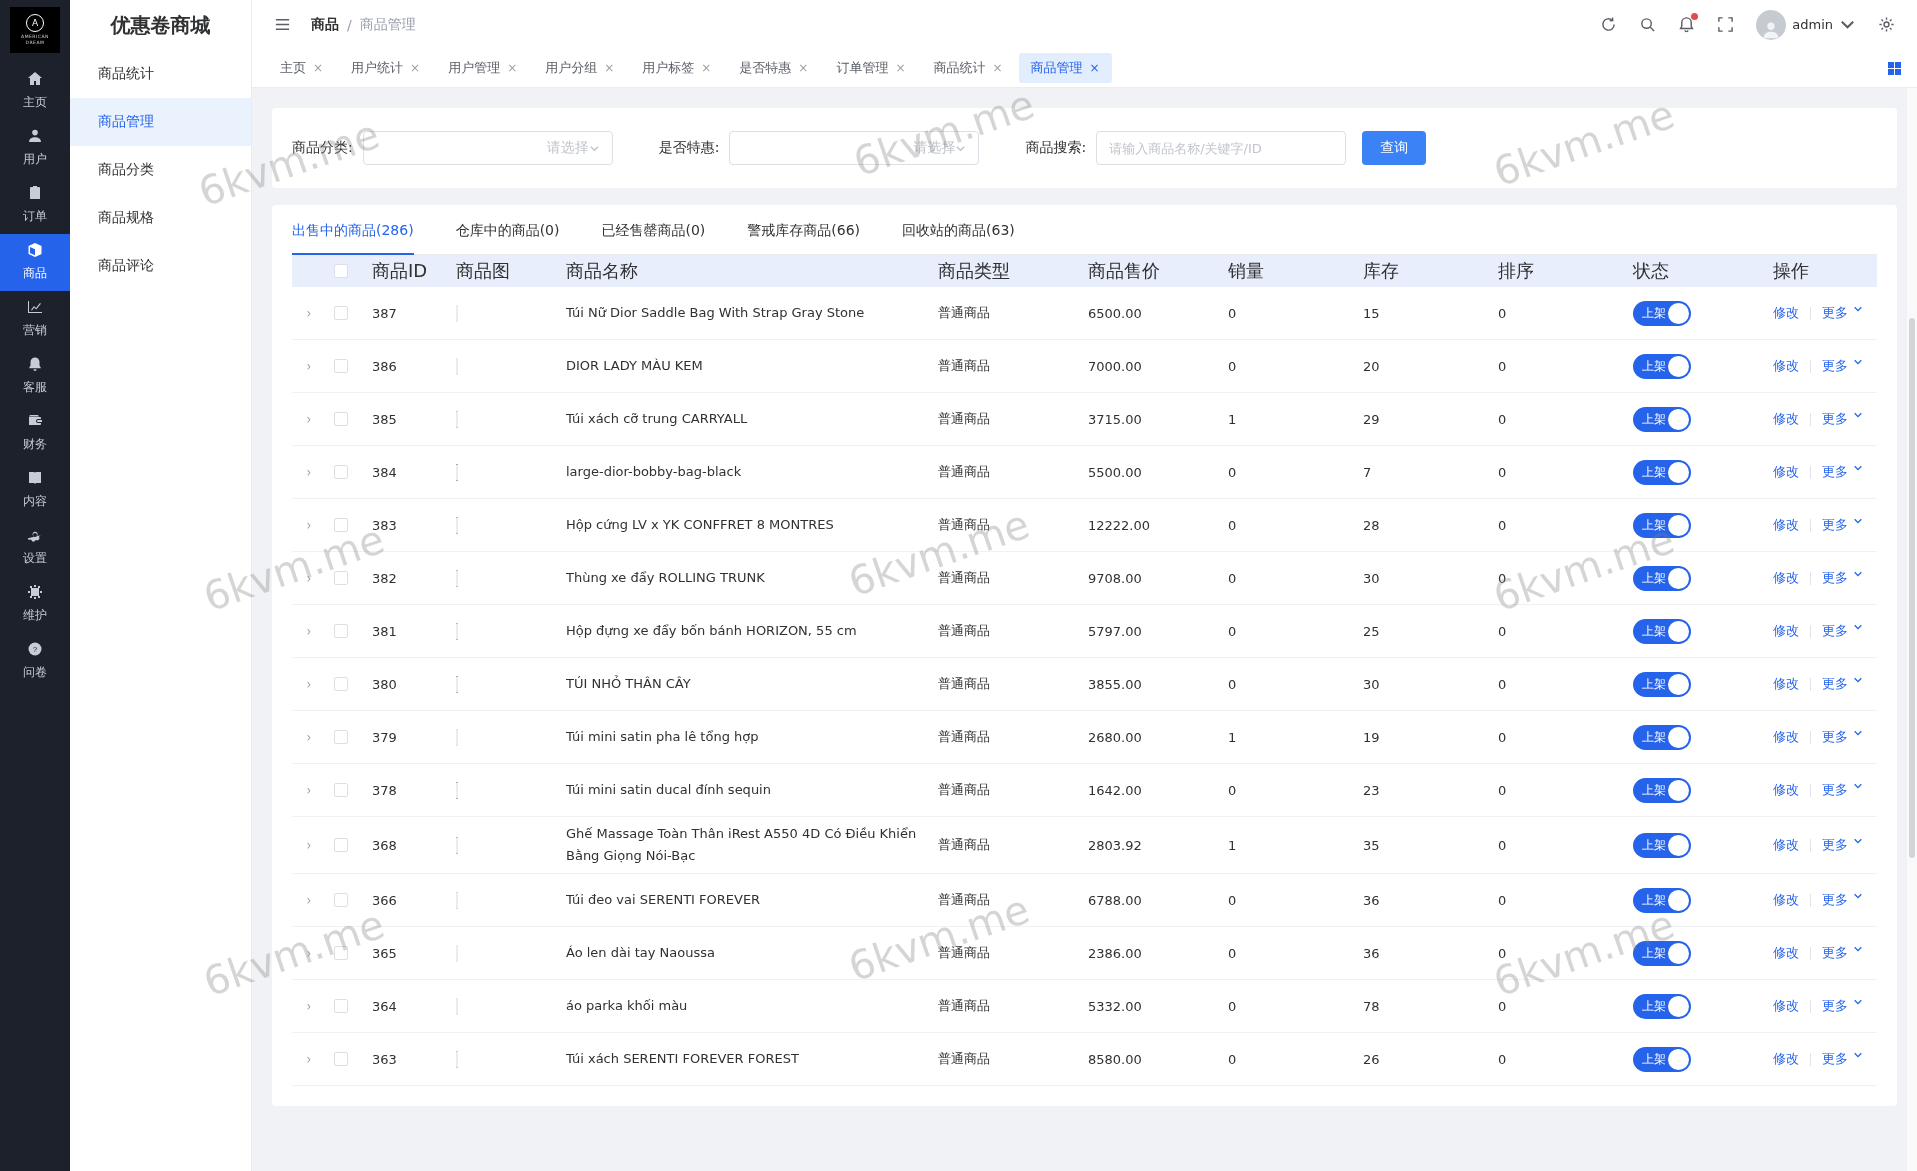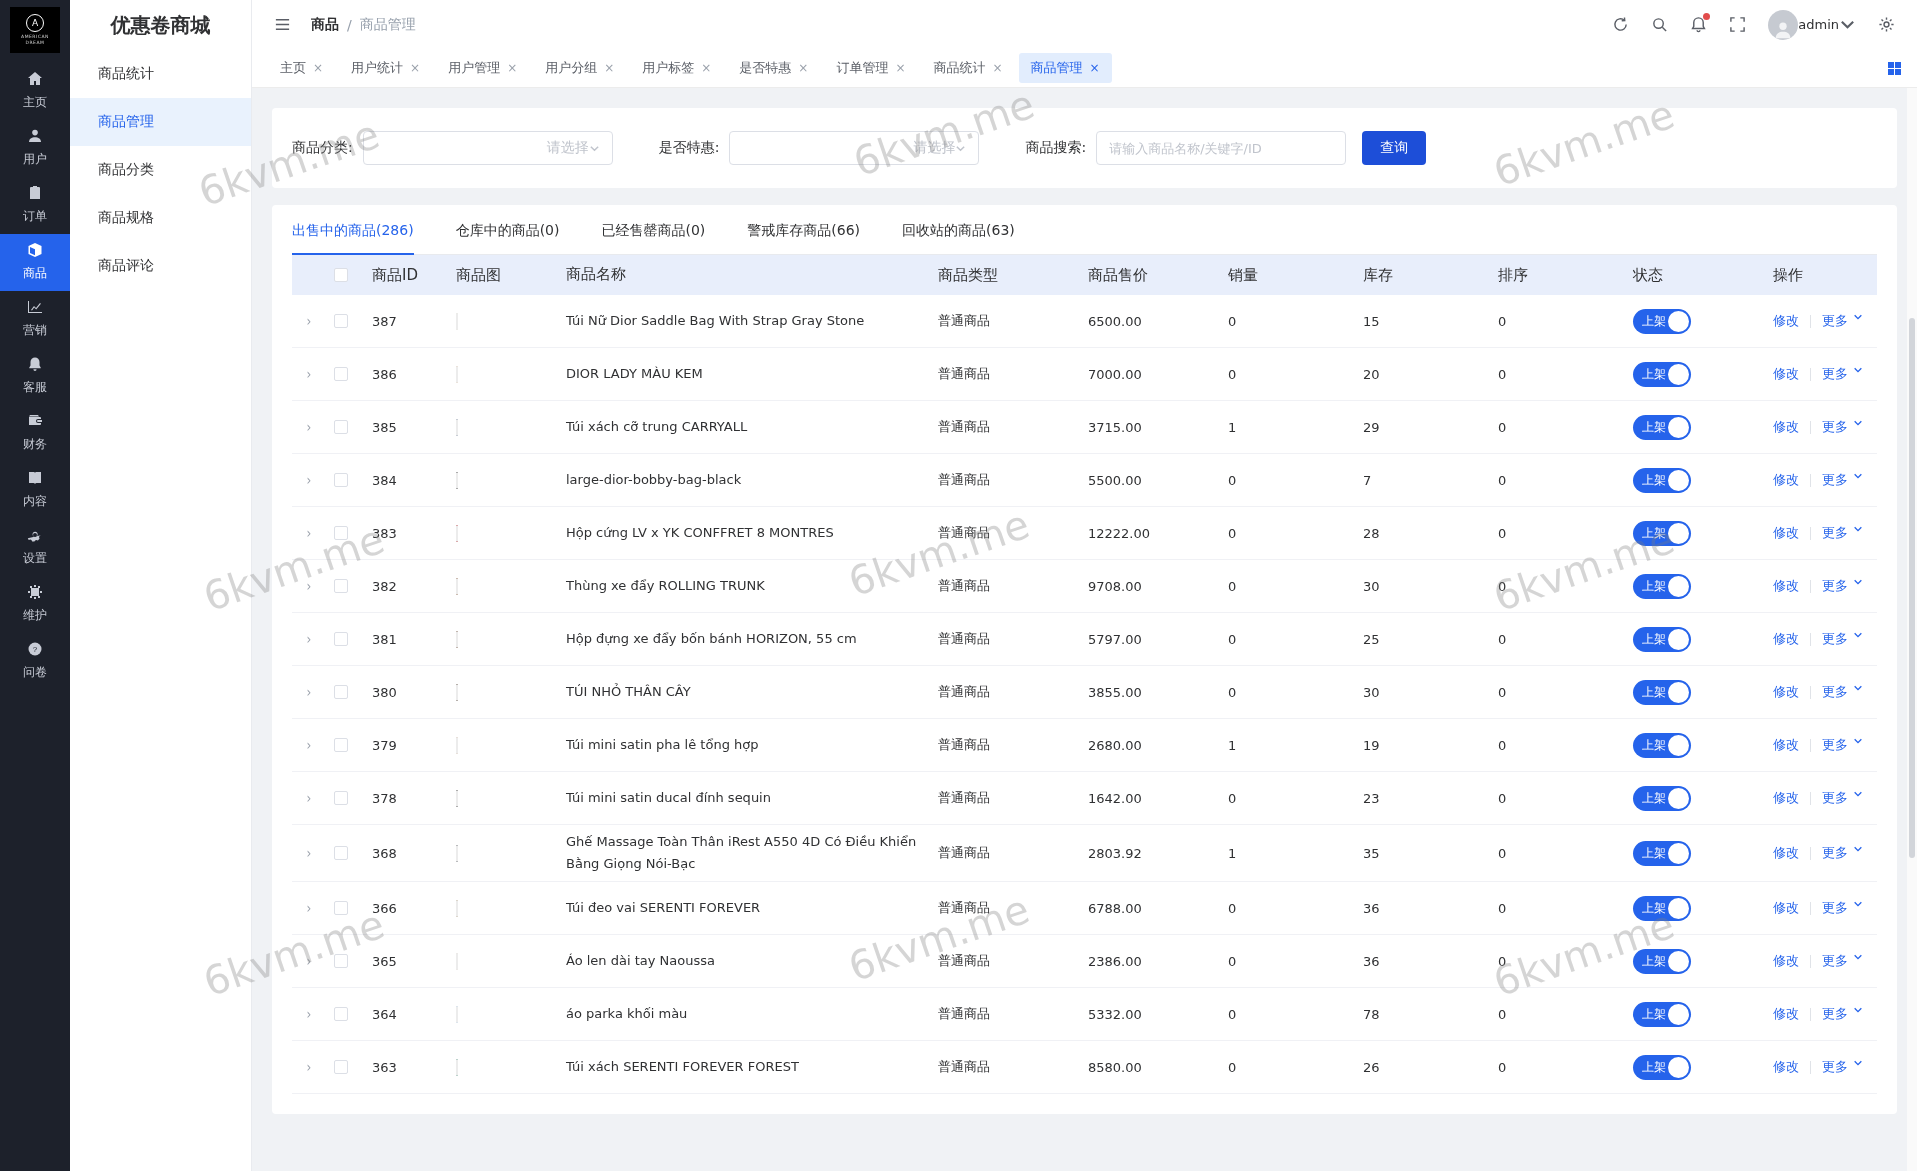--- a/index.html
+++ b/index.html
@@ -28,55 +28,55 @@
   .topbar svg { width:17px; height:17px; stroke:#5a5e66; fill:none; stroke-width:1.5; }
   .hamburger { cursor:pointer; display:flex; }
   .crumb { margin-left:20px; font-size:14px; display:flex; gap:8px; align-items:center; }
   .crumb .sect { font-weight:bold; color:#303133; }
   .crumb .sep, .crumb .page { color:#97a0ac; }
   .top-right { margin-left:auto; display:flex; align-items:center; gap:22px; }
   .tb-icon { position:relative; cursor:pointer; display:flex; }
   .red-dot { position:absolute; top:-3px; right:-3px; width:7px; height:7px; border-radius:50%; background:#e24c4c; }
   .avatar { width:30px; height:30px; border-radius:50%; background:#c6cad1; overflow:hidden; display:flex; align-items:flex-end; justify-content:center; }
   .avatar svg { width:22px; height:22px; fill:#f2f3f5; stroke:none; }
-  .admin-wrap { display:flex; align-items:center; cursor:pointer;justify-content:space-between; }
+  .admin-wrap { display:flex; align-items:center; gap:6px; cursor:pointer;justify-content:space-between; }
   .admin-name { font-size:13px; color:#303133; }
   
   .tabbar { height:39px; background:#fff; border-bottom:1px solid #ececec; display:flex; align-items:center; padding:0 16px; gap:4px; position:relative; }
   .tab { display:flex; align-items:center; gap:7px; padding:6px 12px; font-size:13px; color:#5a5e66; border-radius:3px; cursor:pointer; }
   .tab .x { font-size:12px; color:#9aa1ab; }
   .tab.active { background:#e2edfd; color:#2563eb; }
   .tab.active .x { color:#2563eb; }
   .grid-icon { position:absolute; right:16px; width:13px; height:13px; display:grid; grid-template-columns:6px 6px; grid-gap:1px; cursor:pointer; }
   .grid-icon i { width:6px; height:6px; background:#2563eb; }
   
   .content { padding:20px; }
   .card { background:#fff; border-radius:4px; }
   .filter-card { padding:23px 20px; display:flex; align-items:center; font-size:14px; color:#303133; }
   .f-label { margin-right:10px; white-space:nowrap; }
   .f-select { width:250px; height:34px; border:1px solid #dcdfe6; border-radius:4px; display:flex; align-items:center; justify-content:flex-end; padding:0 12px; color:#c0c4cc; cursor:pointer; margin-right:46px; }
   .f-select svg, .chev { width:11px; height:11px; stroke:#c0c4cc; fill:none; stroke-width:1.6; }
   .f-input { width:250px; height:34px; border:1px solid #dcdfe6; border-radius:4px; padding:0 12px; font-size:13px; color:#303133; font-family:inherit; }
   .f-input::placeholder { color:#c0c4cc; }
   .btn { height:34px; border:none; border-radius:4px; font-size:14px; padding:0 18px; display:inline-flex; align-items:center; gap:7px; cursor:pointer; font-family:inherit; }
-  .btn-primary { background:#1d4ed8; color:#fff; }
+  .btn-primary { background:#3b82f6; color:#fff; }
   .btn-success { background:#22b559; color:#fff; }
   .btn-plain { background:#fff; border:1px solid #dcdfe6; color:#3a3f45; }
   .btn-plain svg { width:10px; height:10px; stroke:#8a9099; fill:none; stroke-width:1.6; }
   .query-btn { margin-left:16px; }
   .main-card { margin-top:17px; padding:0 20px 20px; }
   
   .stabs { display:flex; gap:42px; border-bottom:1px solid #e8eaee; }
   .stab { padding:17px 0 14px; font-size:14px; color:#303133; position:relative; cursor:pointer; }
   .stab.active { color:#2563eb; }
   .stab.active::after { content:""; position:absolute; left:0; right:0; bottom:-1px; height:2px; background:#2563eb; }
   .btn-row { margin:17px 0 16px; display:flex; gap:12px; }
   
   .trow { display:flex; align-items:center; }
-  .thead { background:#e8eefb; height:40px; font-size:15px; color:#303133; border-radius:0; }
+  .thead { background:#e8eefb; height:32px; font-size:18px; color:#303133; border-radius:0; }
   .tbody-row { min-height:53px; border-bottom:1px solid #f0f1f5; padding:6px 0; }
   .c-caret { width:34px; display:flex; justify-content:center; }
   .c-check { width:46px; display:flex; justify-content:flex-start; padding-left:8px; }
   .c-id    { width:84px; }
   .c-img   { width:110px; }
   .c-name  { width:372px; padding-right:8px; line-height:1.7; }
   .c-type  { width:150px; }
   .c-price { width:140px; }
   .c-sales { width:135px; }
   .c-stock { width:135px; }

